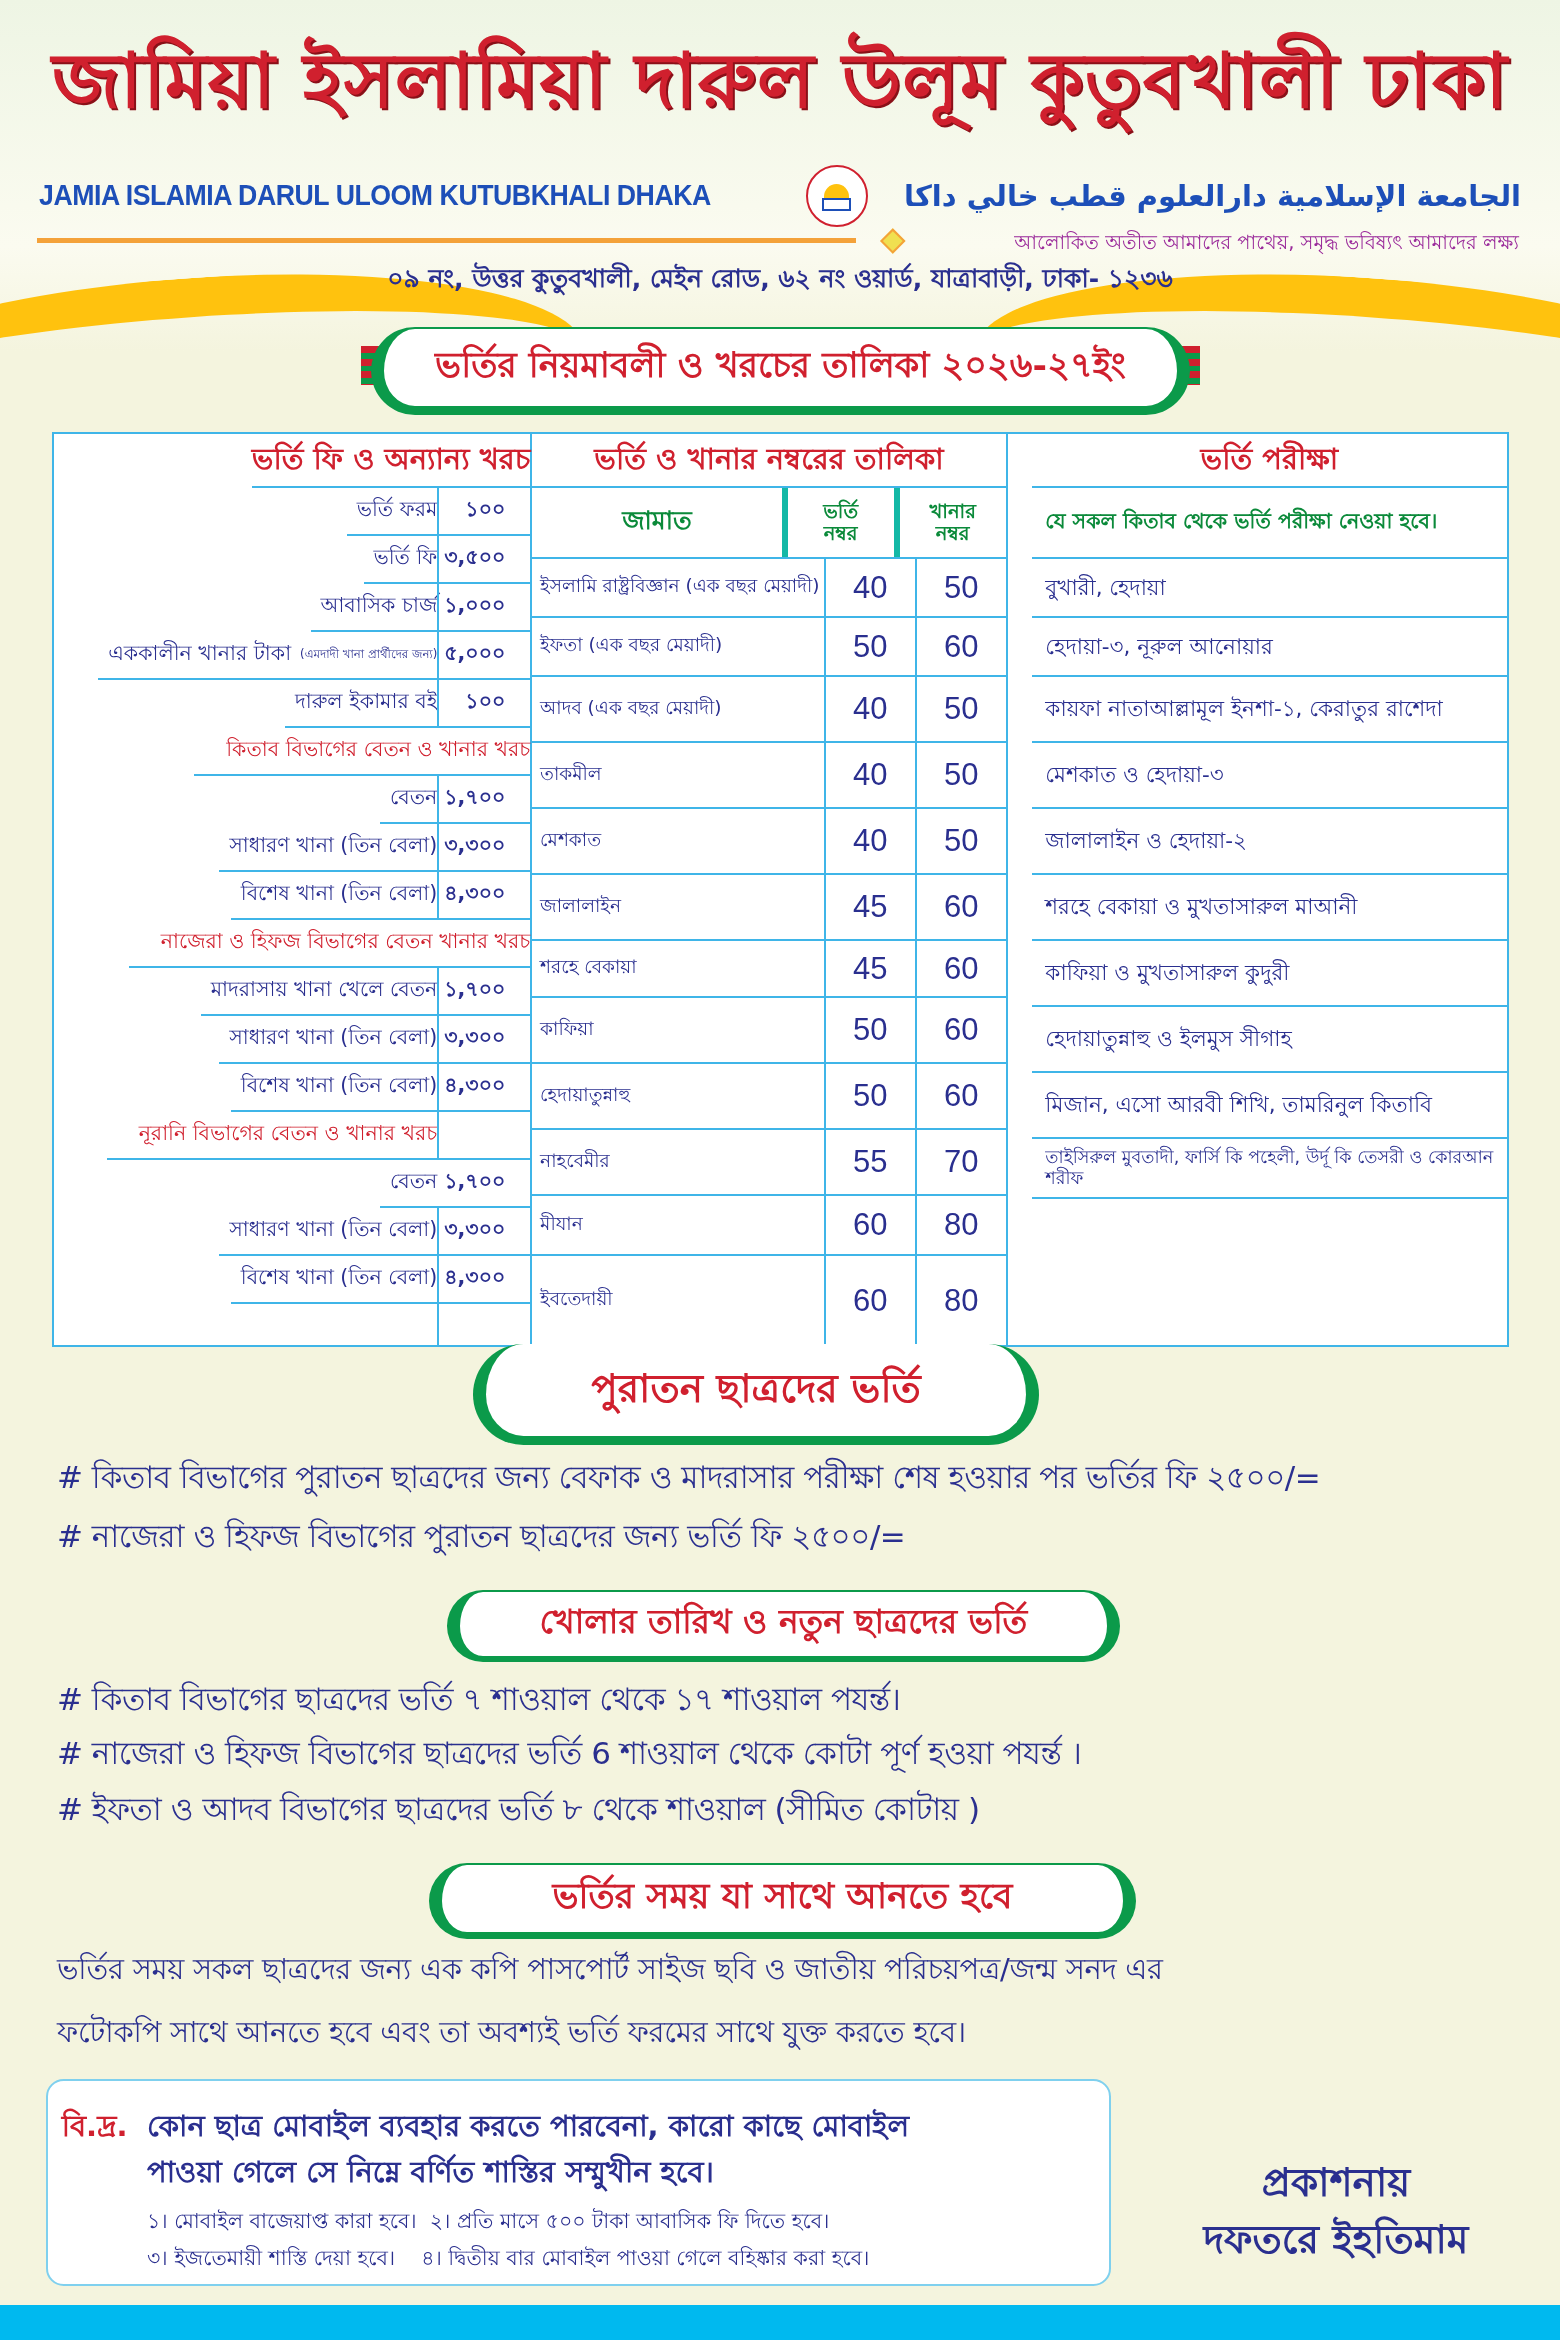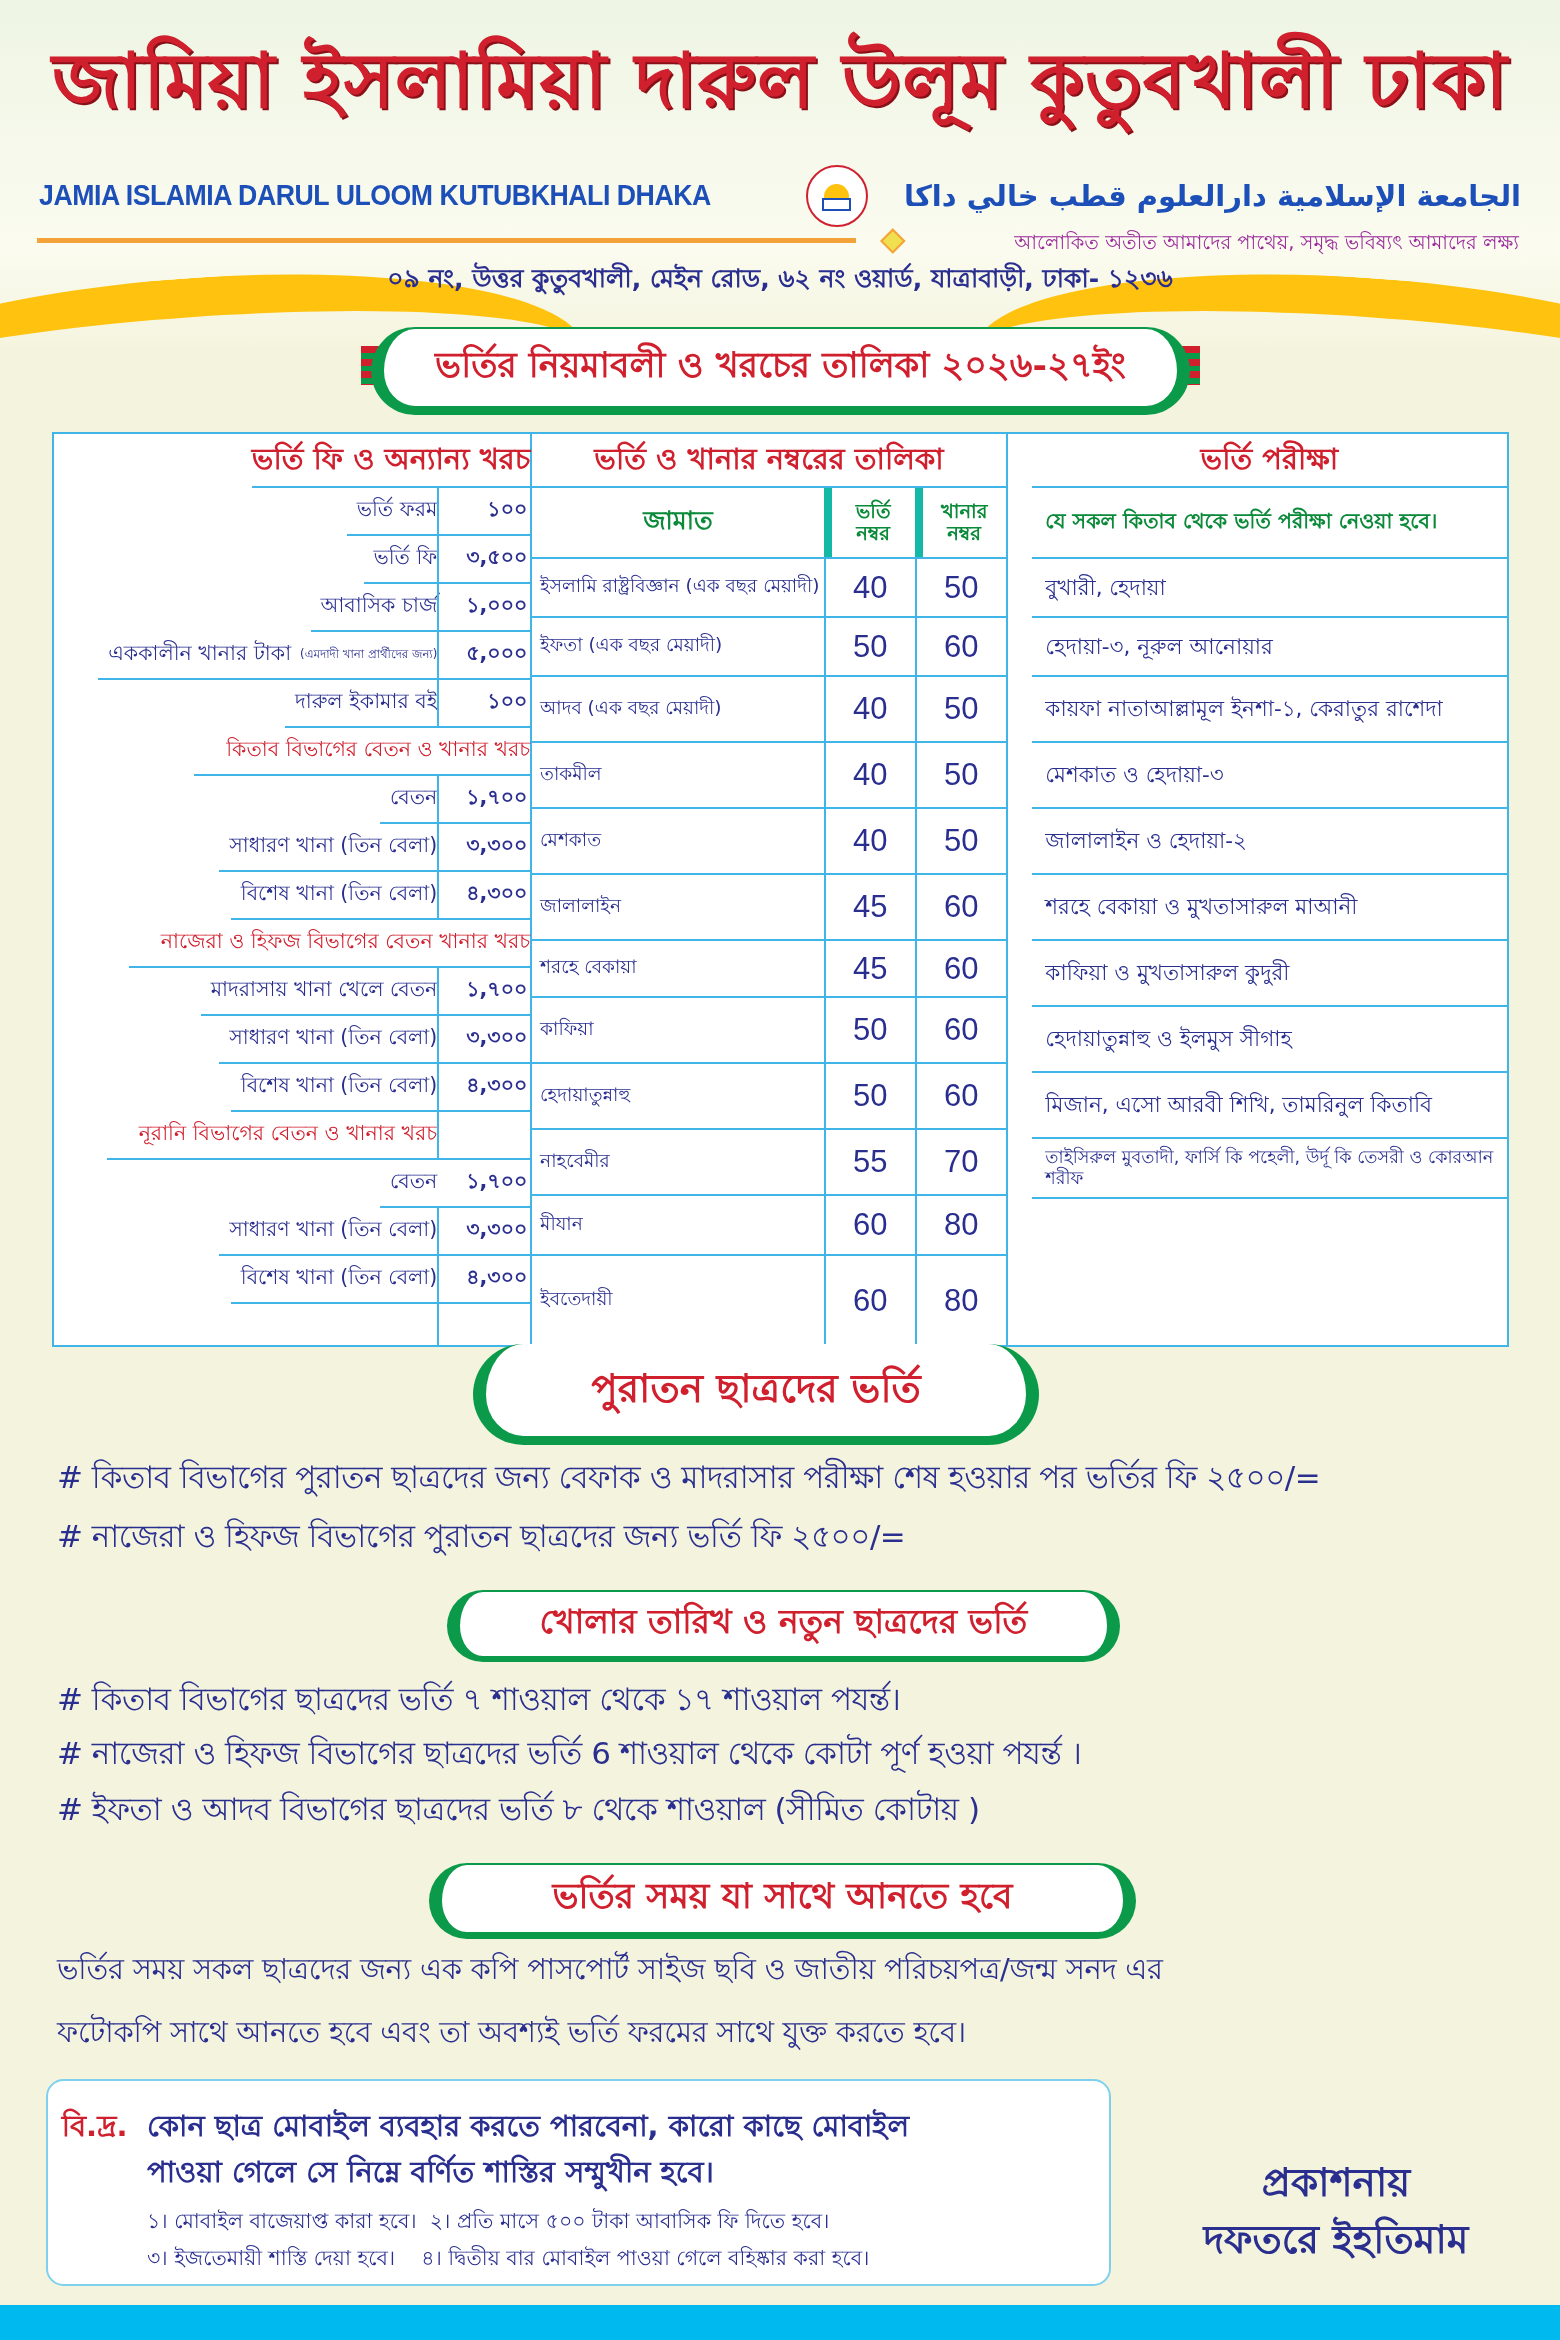--- a/index.html
+++ b/index.html
@@ -94,32 +94,32 @@
   .col-head {
     height: 54px; border-bottom: 2px solid #3fb5e8; display: flex; align-items: center;
     justify-content: center; font-size: 29px; font-weight: bold; color: #d0202e;
   }
   .fee-row {
     height: 48px; border-bottom: 2px solid #3fb5e8; display: flex; font-size: 20.5px;
   }
   .fee-row .lbl { flex: 1; padding-left: 9.8px; display: flex; align-items: center; color: #2a2f8f; }
   .fee-row .val {
     width: 93px; border-left: 2px solid #3fb5e8; display: flex; align-items: center;
-    justify-content: flex-end; padding-right: 3px; color: #2a2f8f; font-weight: bold;
+    justify-content: flex-end; padding-right: 25px; color: #2a2f8f; font-weight: bold;
   }
   .fee-row .small { font-size: 11.7px; margin-left: 9px; }
   .fee-row.section .lbl { color: #d0202e; padding-left: 32px; }
   .fee-row.last { border-bottom: none; flex: 1; }
   .jm-head {
     height: 71px; border-bottom: 2px solid #3fb5e8; display: flex; color: #0b8a3a;
     font-weight: bold;
   }
   .jm-head .a { flex: 1; display: flex; align-items: center; justify-content: center; font-size: 25px; }
   .jm-head .b, .jm-head .c {
-    width: 91px; border-left: 8px solid #14b8a6; display: flex; flex-direction: column;
+    width: 112px; border-left: 6px solid #14b8a6; display: flex; flex-direction: column;
     align-items: center; justify-content: center; font-size: 19.5px; line-height: 1.1;
   }
   .jm-row { border-bottom: 2px solid #3fb5e8; display: flex; font-size: 18.5px; }
   .jm-row .a { flex: 1; padding-left: 7.8px; display: flex; align-items: center; color: #2a2f8f; }
   .jm-row .b, .jm-row .c {
     width: 91px; border-left: 2px solid #3fb5e8; display: flex; align-items: center;
     justify-content: center; font-family: "Liberation Sans", sans-serif; font-size: 31px; color: #2a2f8f;
   }
   .jm-row.last { border-bottom: none; flex: 1; }
   .ex-sub {

